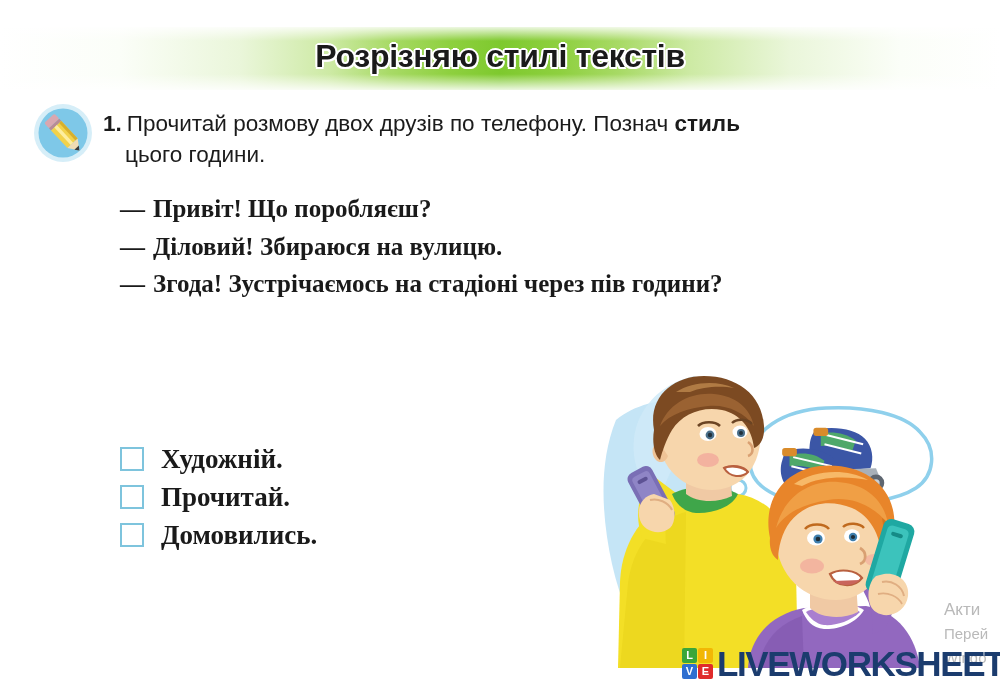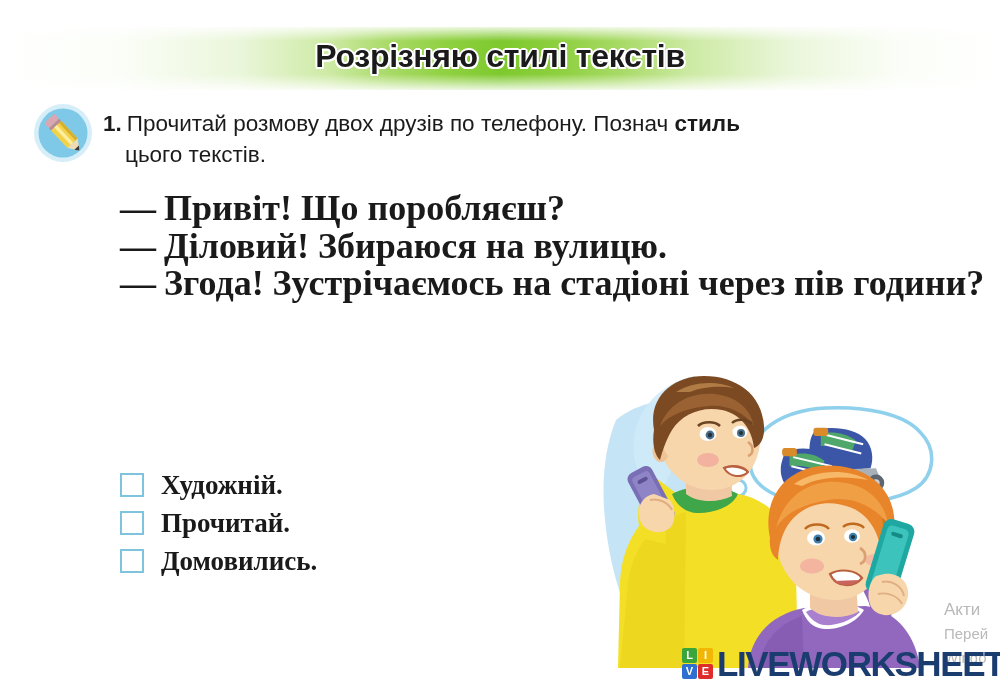--- a/index.html
+++ b/index.html
@@ -104,33 +104,33 @@
     margin-left: 22px;
   }
 
   
   #dialogue {
     position: absolute;
     left: 120px;
     top: 190px;
     width: 860px;
     font-family: "Liberation Serif", serif;
-    font-size: 36px;
+    font-size: 25px;
     line-height: 37.5px;
     color: #1a1a1a;
     font-weight: 600;
   }
   #dialogue .line { white-space: nowrap; }
   #dialogue .dash { margin-right: 8px; }
 
   
   #options {
     position: absolute;
     left: 120px;
-    top: 466px;
+    top: 440px;
     width: 470px;
   }
   .option-row {
     display: flex;
     align-items: center;
     height: 38px;
   }
   .checkbox {
     width: 24px;
     height: 24px;
@@ -228,21 +228,21 @@
         <rect x="30.5" y="23" width="3.4" height="24" fill="#fdeea0"></rect>
         <rect x="37" y="23" width="3" height="24" fill="#d6af2e"></rect>
         <polygon points="26,47 40,47 33,57" fill="#f0dcb4"></polygon>
         <polygon points="30,53 36,53 33,57" fill="#3b3b3b"></polygon>
       </g>
     </svg>
   </div>
 
   <div id="instruction">
     <span class="num">1.</span><span>Прочитай розмову двох друзів по телефону. Познач </span><span class="bold">стиль</span>
-    <span class="cont">цього текстів.</span>
+    <span class="cont">цього години.</span>
   </div>
 
   <div id="dialogue">
     <div class="line">
       <span class="dash">—</span><span>Привіт! Що поробляєш?</span>
     </div>
     <div class="line">
       <span class="dash">—</span><span>Діловий! Збираюся на вулицю.</span>
     </div>
     <div class="line">

